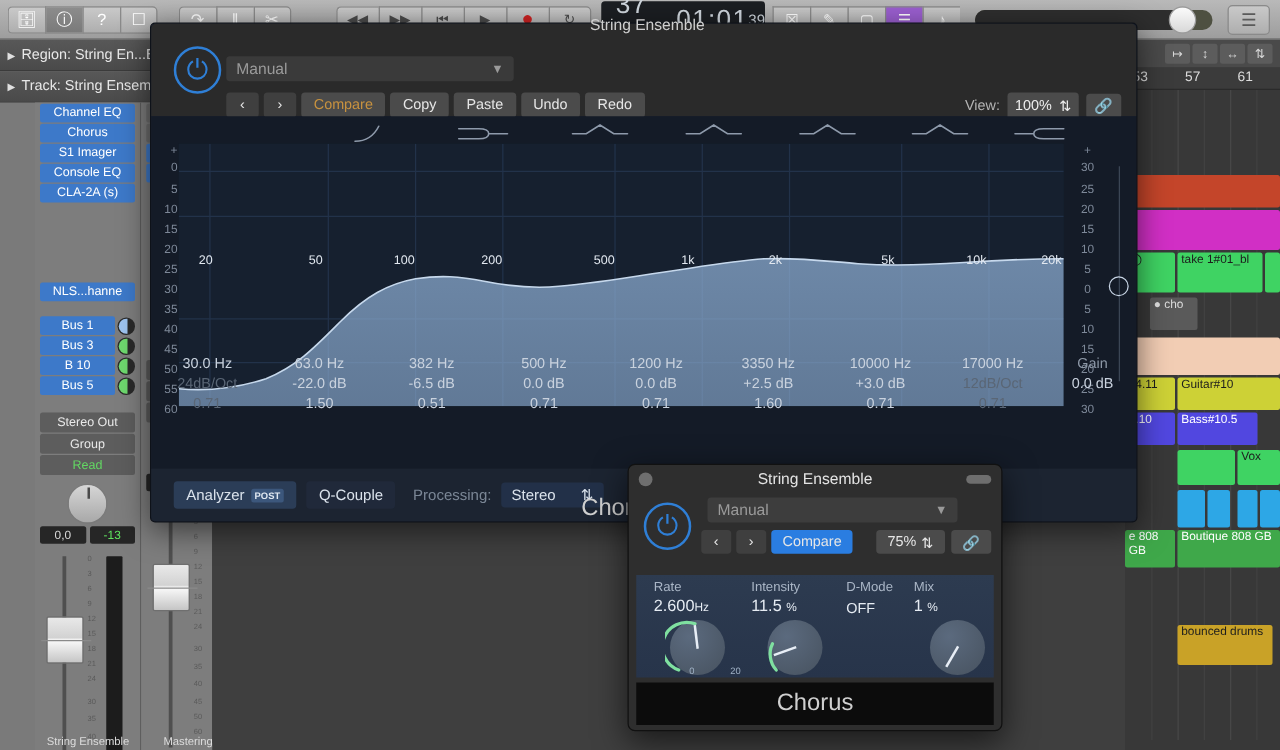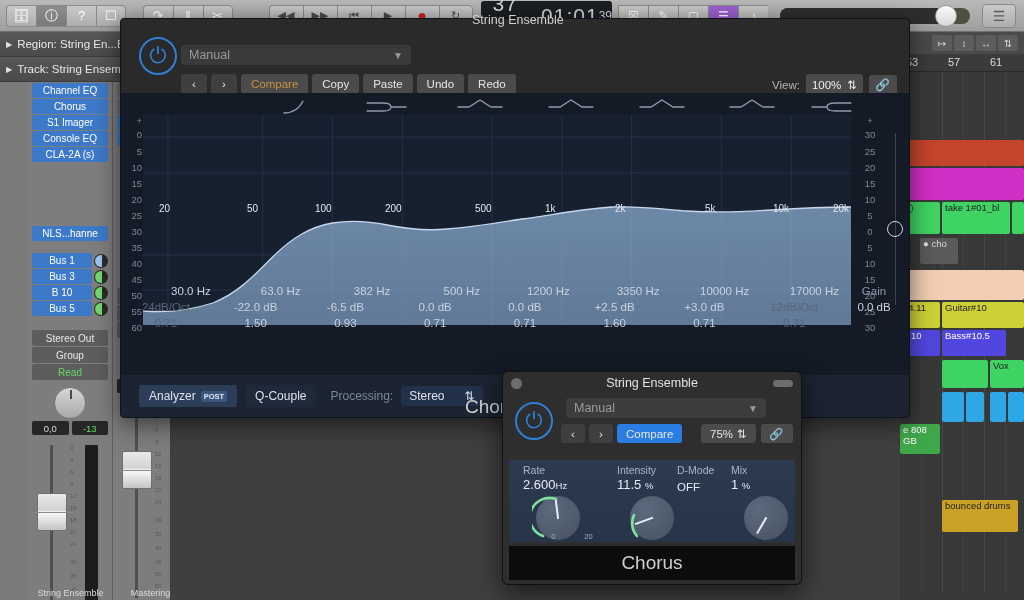--- a/index.html
+++ b/index.html
@@ -160,21 +160,21 @@
   .viewsel { background:#4b4b4b; border-radius:3px; padding: 4px 6px; color:#eee; display:flex; gap:6px; align-items:center;}
   .linkb { width: 28px; height: 20px; background:#4b4b4b; border-radius:3px; display:flex;align-items:center;
     justify-content:center; color:#ddd; font-size:12px;}
   .eq-body { position:absolute; left:0; top: 74px; right:0; bottom: 42px; background: #141b27; }
   .bandicons { position:absolute; left:0; top:0; width:100%; height: 22px; }
   .bandicons svg { position:absolute; top: 2px; }
   .eq-graph { position:absolute; left: 22px; right: 58px; top: 22px; bottom: 50px; background: #15202f; }
   .eq-params { position:absolute; left: 0; right: 0; bottom: 42px; height: 50px; display:flex; }
   .pcol { flex:1; text-align:center; font-size: 11.5px; line-height: 16px; color:#c9d2de; }
   .pcol.dim { color: #5a6675; }
-  .pcol .f { color:#c9d2de;text-align:right; }
+  .pcol .f { color:#c9d2de; }
   .eq-foot { position:absolute; left:0; right:0; bottom:0; height: 42px; background:#1c2431;
     display:flex; align-items:center; padding-left: 18px; gap: 8px; border-radius: 0 0 4px 4px;}
   .fbtn { height: 22px; padding: 0 10px; border-radius:3px; font-size:12px; color:#dbe3ec;
     display:flex;align-items:center; gap:5px; background:#2b3d57;}
   .fbtn.alt { background:#20293a; }
   .posttag { background:#3c577c; color:#dfe7f0; font-size:7.5px; border-radius:2px; padding:1px 3px; font-weight:bold;}
   .proc-label { color:#7b8796; font-size: 12px; margin-left: 6px;}
   .procsel { background:#223048; border-radius:3px; padding: 3px 8px; color:#dbe3ec; font-size:12px;
     display:flex; gap: 20px; align-items:center;}
 
@@ -448,20 +448,21 @@
         <div class="region" style="left:42px;top:230px;width:82px;height:26px;background:#cdd136">Guitar#10</div>
         <div class="region" style="left:0;top:258px;width:40px;height:26px;background:#5147e0;color:#fff">2.10</div>
         <div class="region" style="left:42px;top:258px;width:64px;height:26px;background:#5147e0;color:#fff">Bass#10.5</div>
         <div class="region" style="left:42px;top:288px;width:46px;height:28px;background:#3fd363"></div>
         <div class="region" style="left:90px;top:288px;width:34px;height:28px;background:#3fd363">Vox</div>
         <div class="region" style="left:42px;top:320px;width:22px;height:30px;background:#2da7e6"></div>
         <div class="region" style="left:66px;top:320px;width:18px;height:30px;background:#2da7e6"></div>
         <div class="region" style="left:90px;top:320px;width:16px;height:30px;background:#2da7e6"></div>
         <div class="region" style="left:108px;top:320px;width:16px;height:30px;background:#2da7e6"></div>
         <div class="region" style="left:0;top:352px;width:40px;height:30px;background:#3fa84a;color:#fff">e 808 GB</div>
+        <div class="region" style="left:42px;top:352px;width:82px;height:30px;background:#3fa84a;color:#fff">Boutique 808 GB</div>
         <div class="region" style="left:42px;top:428px;width:76px;height:32px;background:#c9a227">bounced drums</div>
       </div>
     </div>
   </div>
 
   <div class="eqwin">
     <div class="eq-top">
       <div class="pwr">⏻</div>
       <div class="preset-bar">
         <span>Manual</span>
@@ -606,21 +607,21 @@
           <div>0.71</div>
         </div>
         <div class="pcol">
           <div class="f">63.0 Hz</div>
           <div>-22.0 dB</div>
           <div>1.50</div>
         </div>
         <div class="pcol">
           <div class="f">382 Hz</div>
           <div>-6.5 dB</div>
-          <div>0.93</div>
+          <div>0.51</div>
         </div>
         <div class="pcol">
           <div class="f">500 Hz</div>
           <div>0.0 dB</div>
           <div>0.71</div>
         </div>
         <div class="pcol">
           <div class="f">1200 Hz</div>
           <div>0.0 dB</div>
           <div>0.71</div>
@@ -703,21 +704,21 @@
             <path d="M 11 44 A 19 19 0 1 1 24 7" fill="none" stroke="#7fe0a0" stroke-width="2.6" stroke-linecap="round"></path>
           </svg>
           <div class="ptr" style="transform:rotate(-7deg)"></div>
         </div>
         <div class="ch-scale" style="left:14px;bottom:-1px">
           <span>0</span>
           <span>20</span>
         </div>
       </div>
 
-      <div class="knobcol" style="left:108px">
+      <div class="knobcol" style="left:92px">
         <div class="lbl">Intensity</div>
         <div class="val">
           <span>11.5</span>&nbsp;<small>%</small>
         </div>
         <div class="knob">
           <svg class="ring" viewBox="0 0 52 52">
             <path d="M 11 44 A 19 19 0 0 1 8 23" fill="none" stroke="#7fe0a0" stroke-width="2.6" stroke-linecap="round"></path>
           </svg>
           <div class="ptr" style="transform:rotate(-110deg)"></div>
         </div>

